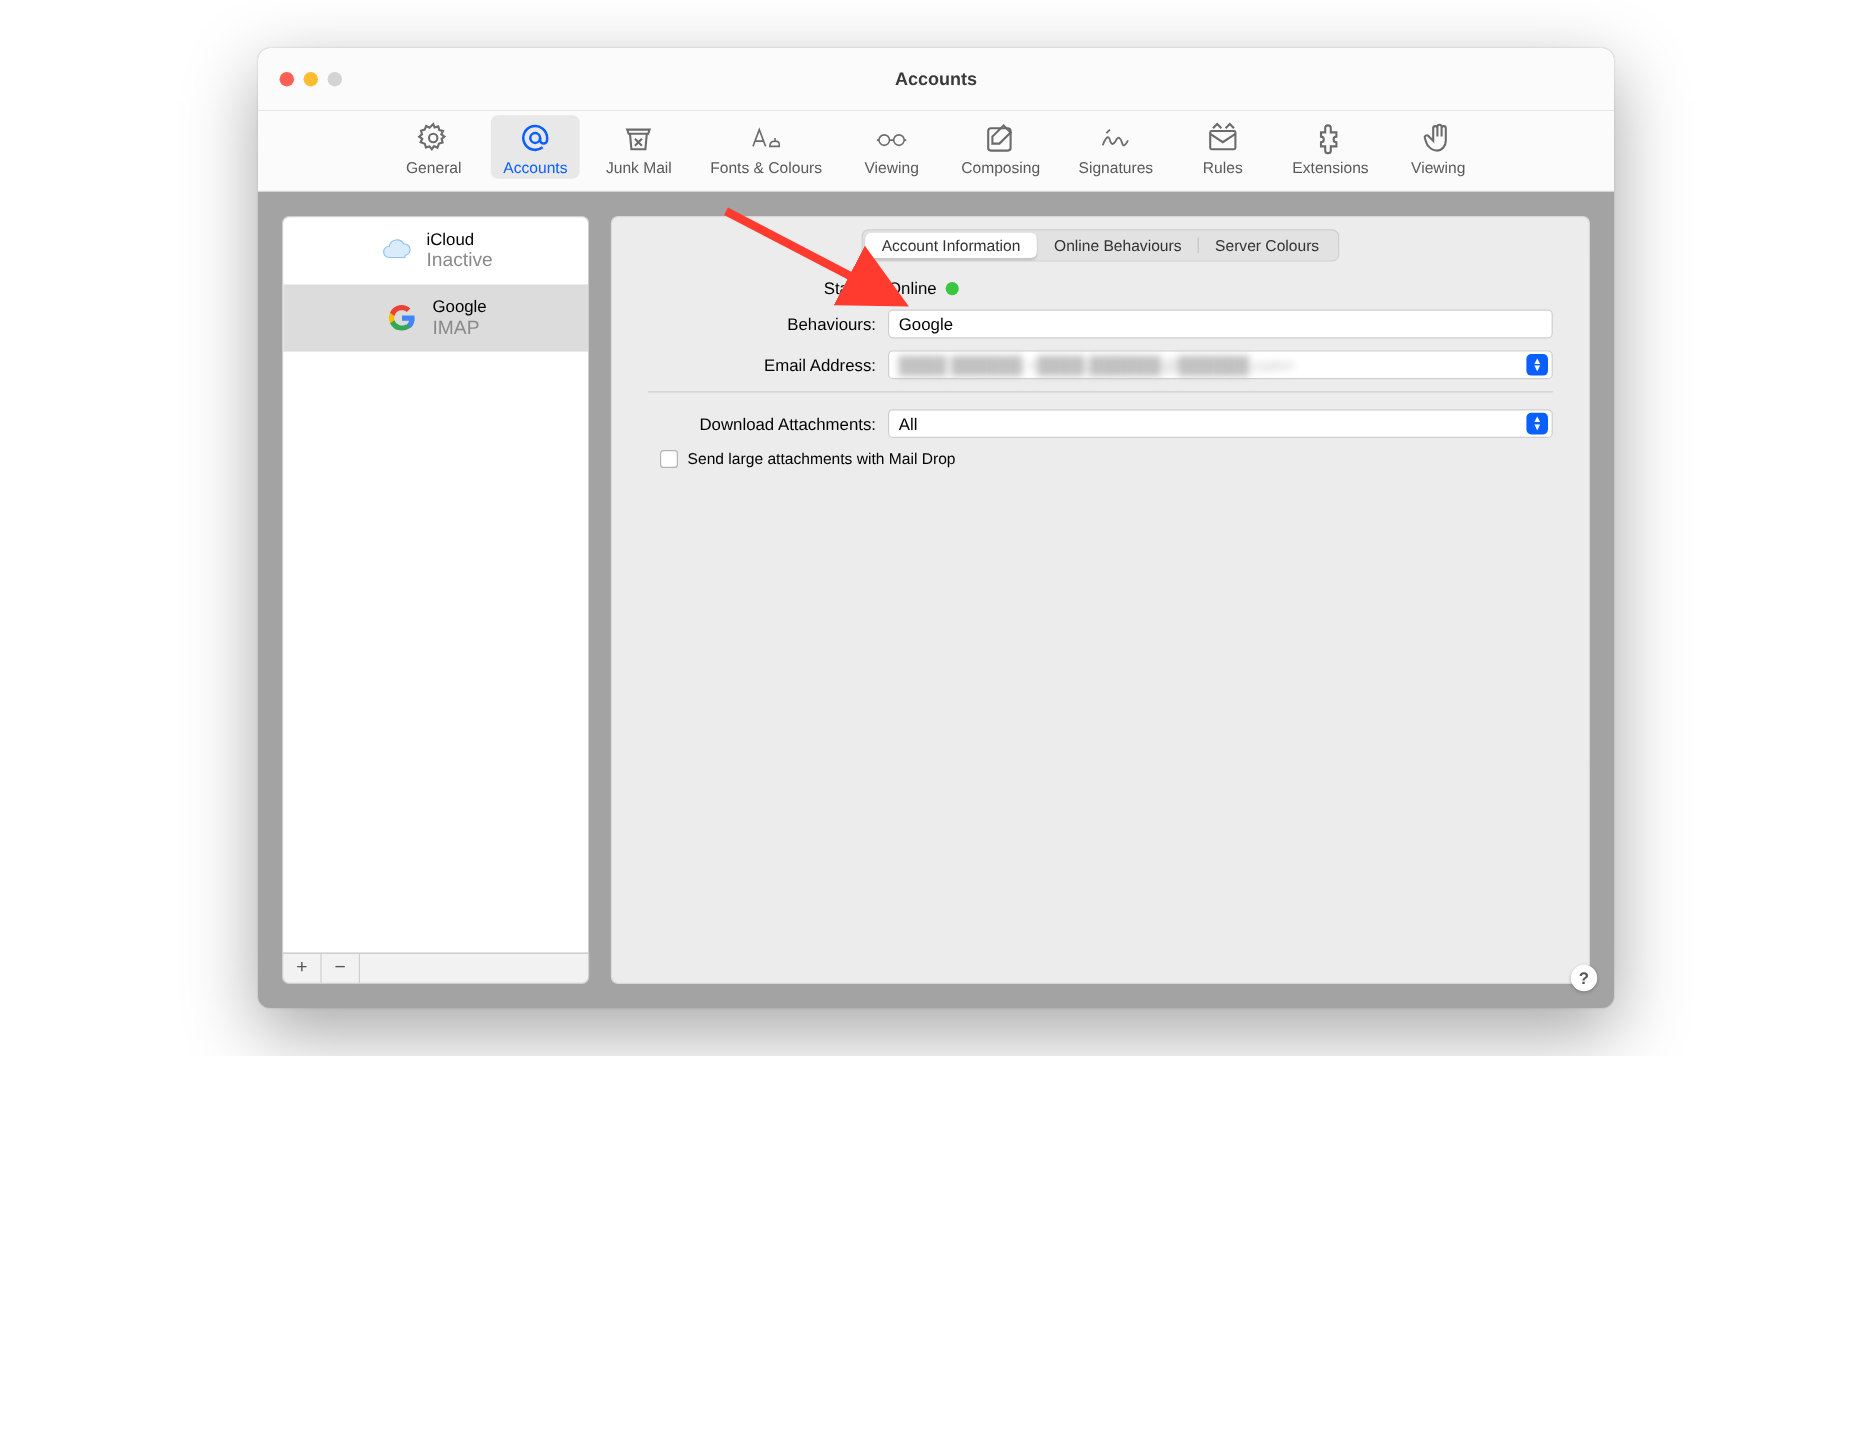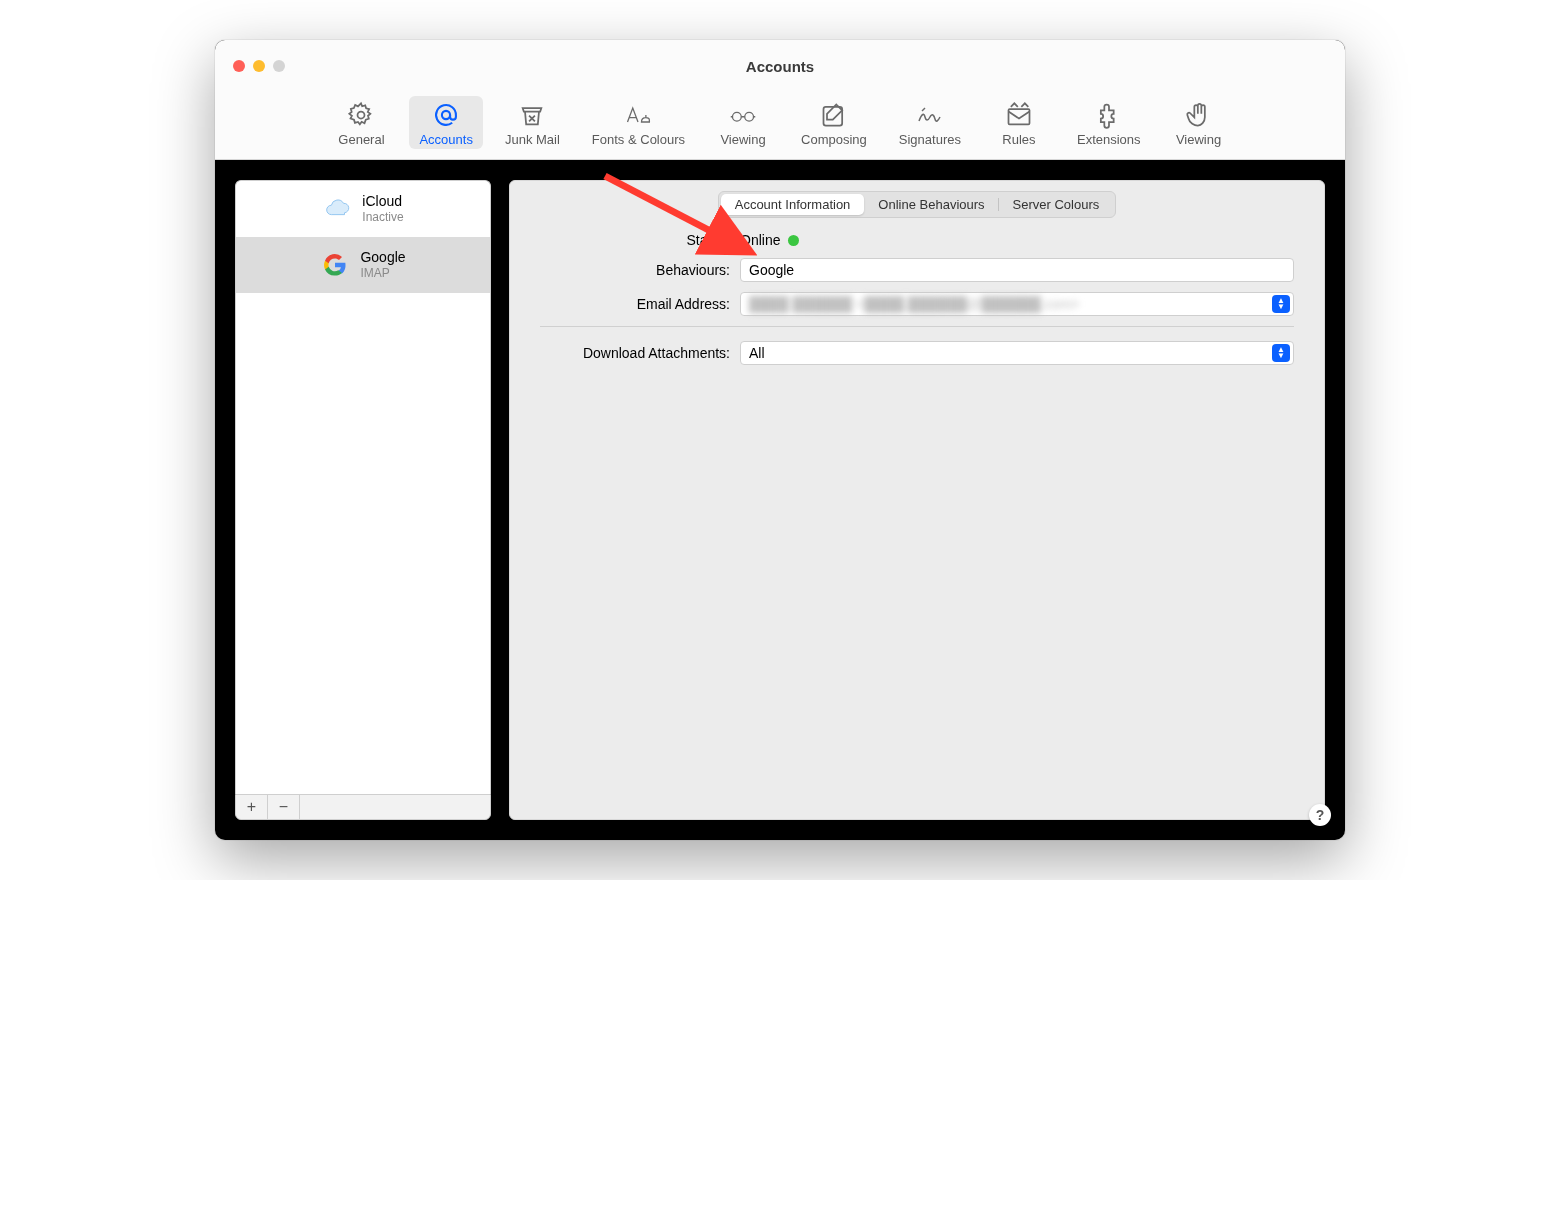--- a/index.html
+++ b/index.html
@@ -8,21 +8,21 @@
       background: #fff;
       display: flex;
       justify-content: center;
       align-items: flex-start;
       padding: 40px;
       font-size: 13px;
       color: #000;
     }
     .window {
       width: 1130px;
-      background: #000000;
+      background: #a3a3a3;
       border-radius: 10px;
       box-shadow: 0 20px 60px rgba(0,0,0,0.35), 0 0 0 1px rgba(0,0,0,0.05);
       overflow: hidden;
       position: relative;
     }
     .titlebar {
       height: 52px;
       display: flex;
       align-items: center;
       position: relative;
@@ -106,21 +106,21 @@
       height: 56px;
       justify-content: center;
     }
     .account-row.selected { background: #dcdcdc; }
     .account-row .ac-icon {
       width: 30px; height: 30px;
       display: flex; align-items: center; justify-content: center;
     }
     .account-row .txt { display: flex; flex-direction: column; line-height: 1.2; }
     .account-row .name { font-size: 14px; color: #000; }
-    .account-row .sub  { font-size: 12px; color: #8a8a8a; }
+    .account-row .sub  { font-size: 16px; color: #8a8a8a; }
     .sidebar-footer {
       display: flex;
       border: 1px solid #cfcfcf;
       border-radius: 0 0 6px 6px;
       background: #f2f2f2;
       height: 26px;
     }
     .sidebar-footer .btn {
       width: 32px;
       display: flex;
@@ -462,20 +462,24 @@
             <div class="mac-select">
               <span>All</span>
               <span class="chevrons">
                 <span>▲</span>
                   <span>▼</span>
               </span>
             </div>
           </div>
         </div>
 
+        <div class="frow" style="margin-left:10px;">
+          <span class="mac-checkbox"></span>
+          <span style="margin-left:8px;">Send large attachments with Mail Drop</span>
+        </div>
 
       </div>
     </div>
   </div>
 
   <div class="help-btn">?</div>
 
 </div>
 
 </body></html>

